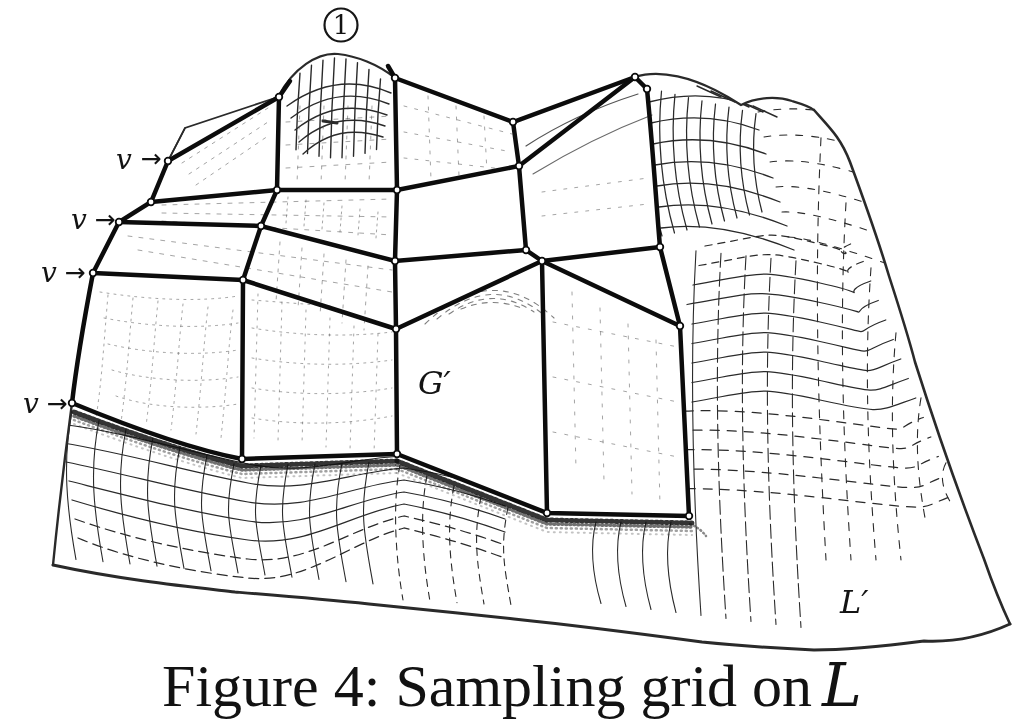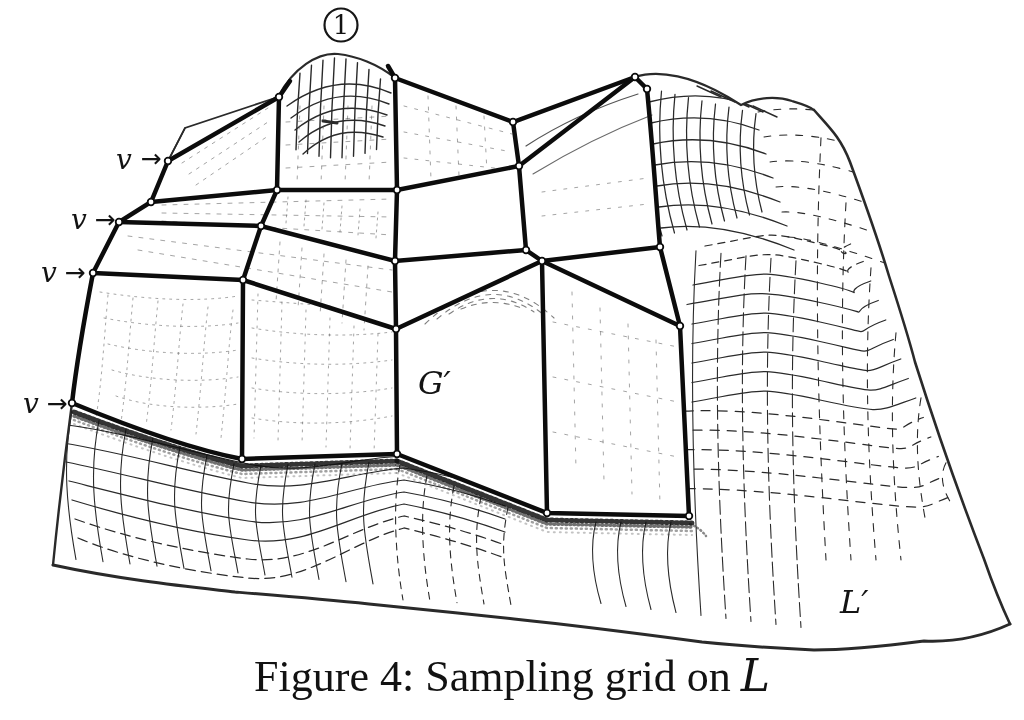--- a/index.html
+++ b/index.html
@@ -1,20 +1,20 @@
 <!DOCTYPE html>
 <html><head>
 <meta charset="utf-8">
 <style>
   html,body{margin:0;padding:0;background:#fff;}
   .page{position:relative;width:1024px;height:720px;background:#ffffff;overflow:hidden;
         font-family:"Liberation Serif",serif;}
   svg{position:absolute;left:0;top:0;}
   .caption{position:absolute;left:0;top:650px;width:1024px;text-align:center;
-           font-size:44px;color:#121212;white-space:nowrap;}
+           font-size:60px;color:#121212;white-space:nowrap;}
   .caption .sym{font-style:italic;margin-left:10px;font-family:"DejaVu Serif",serif;}
   text{fill:#131313;}
   .vlab{font:italic 28px "DejaVu Serif",serif;}
   .varr{font:25px "DejaVu Sans",sans-serif;}
   .mathlab{font:italic 32px "DejaVu Serif",serif;}
   .badge{font:26px "DejaVu Serif",serif;}
 </style>
 </head>
 <body>
 

